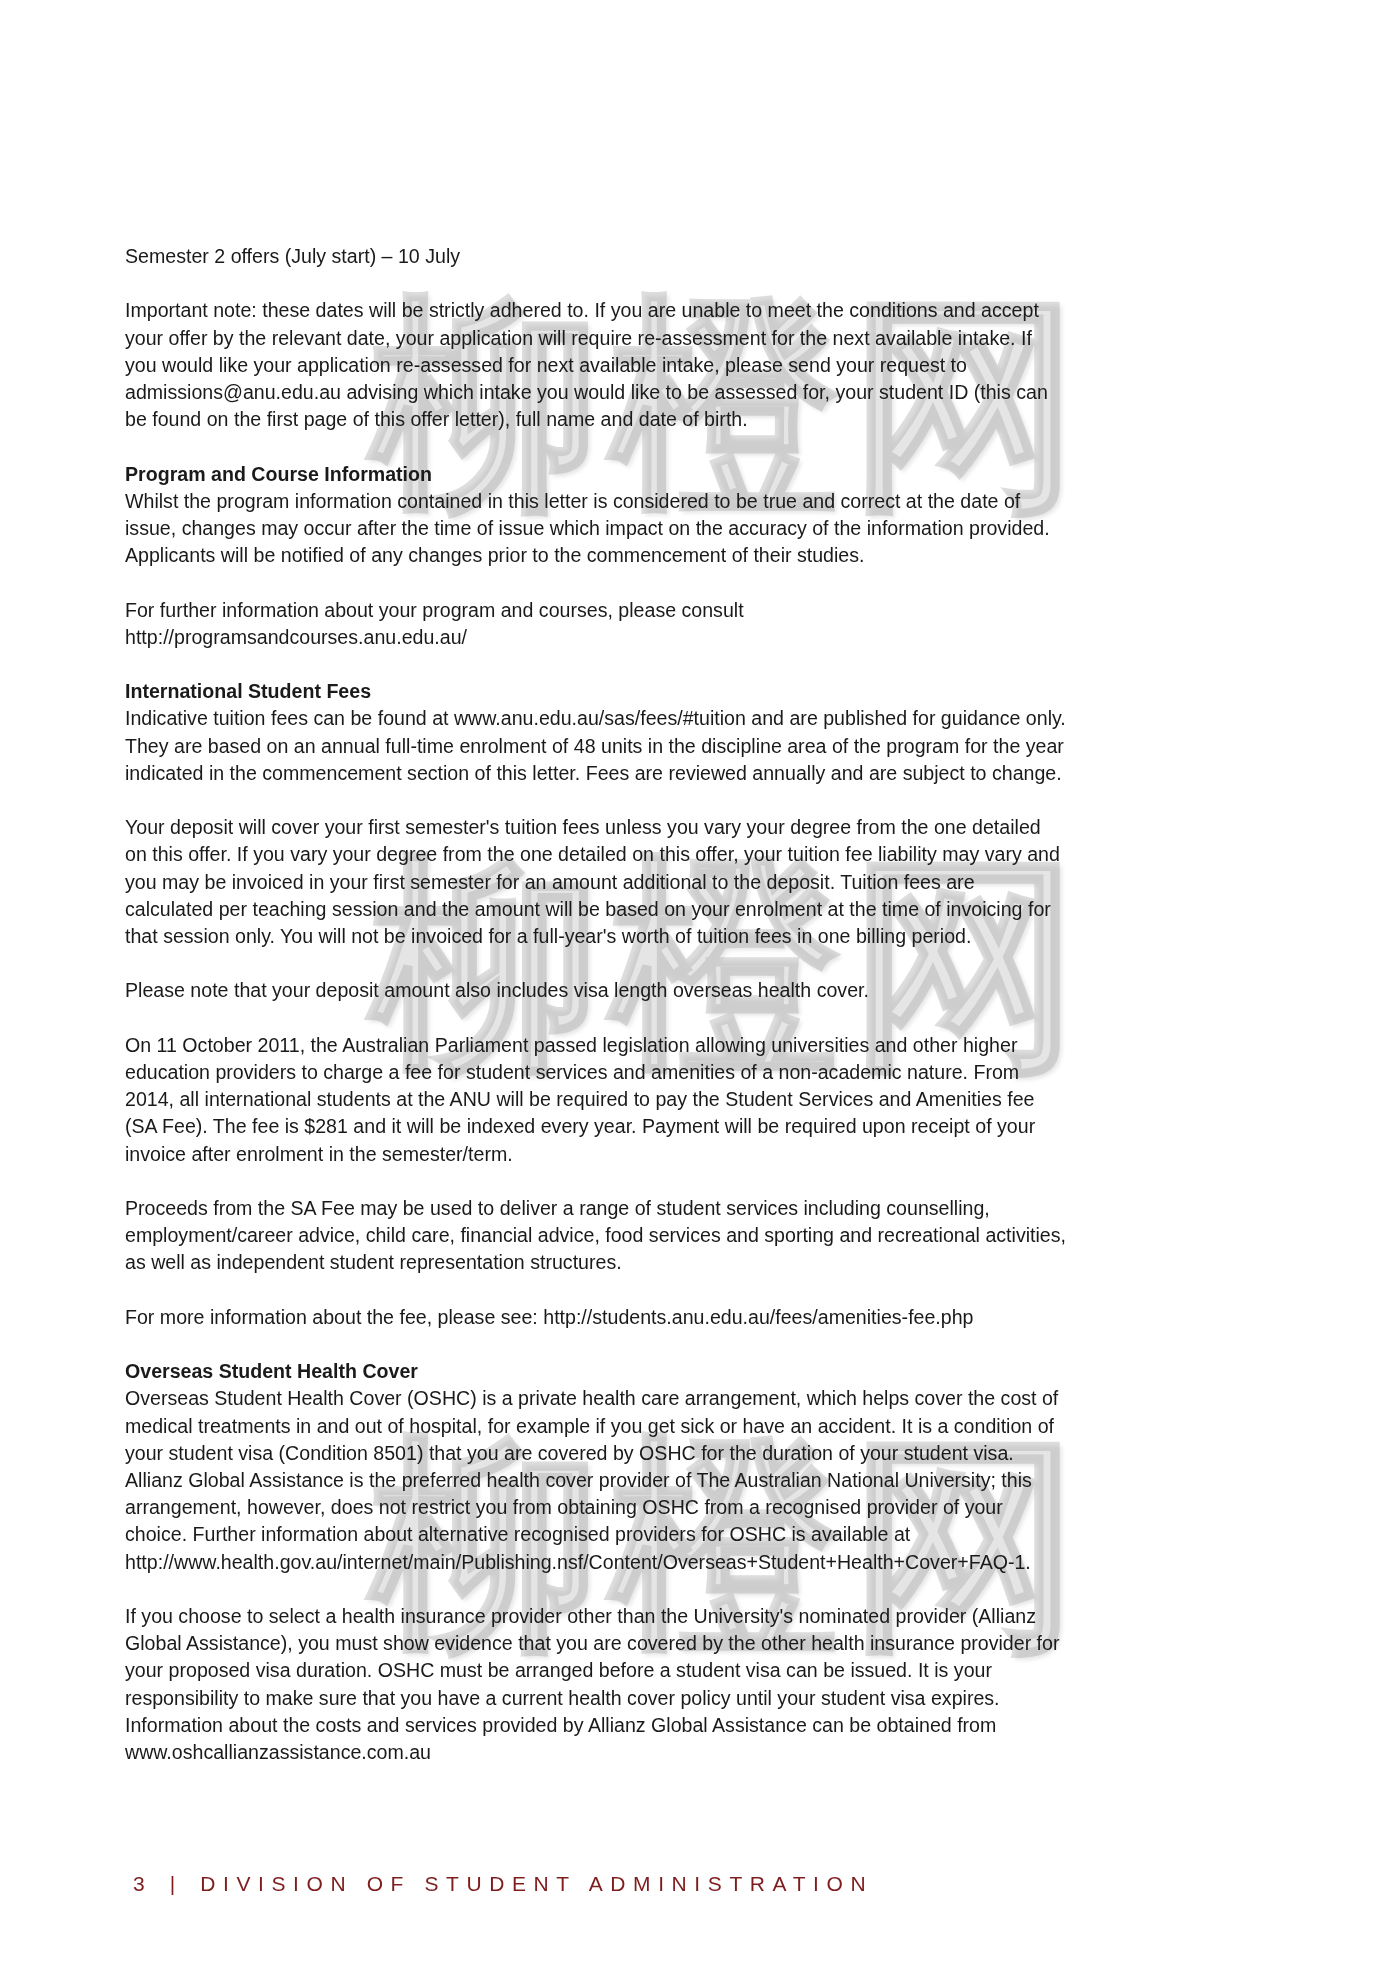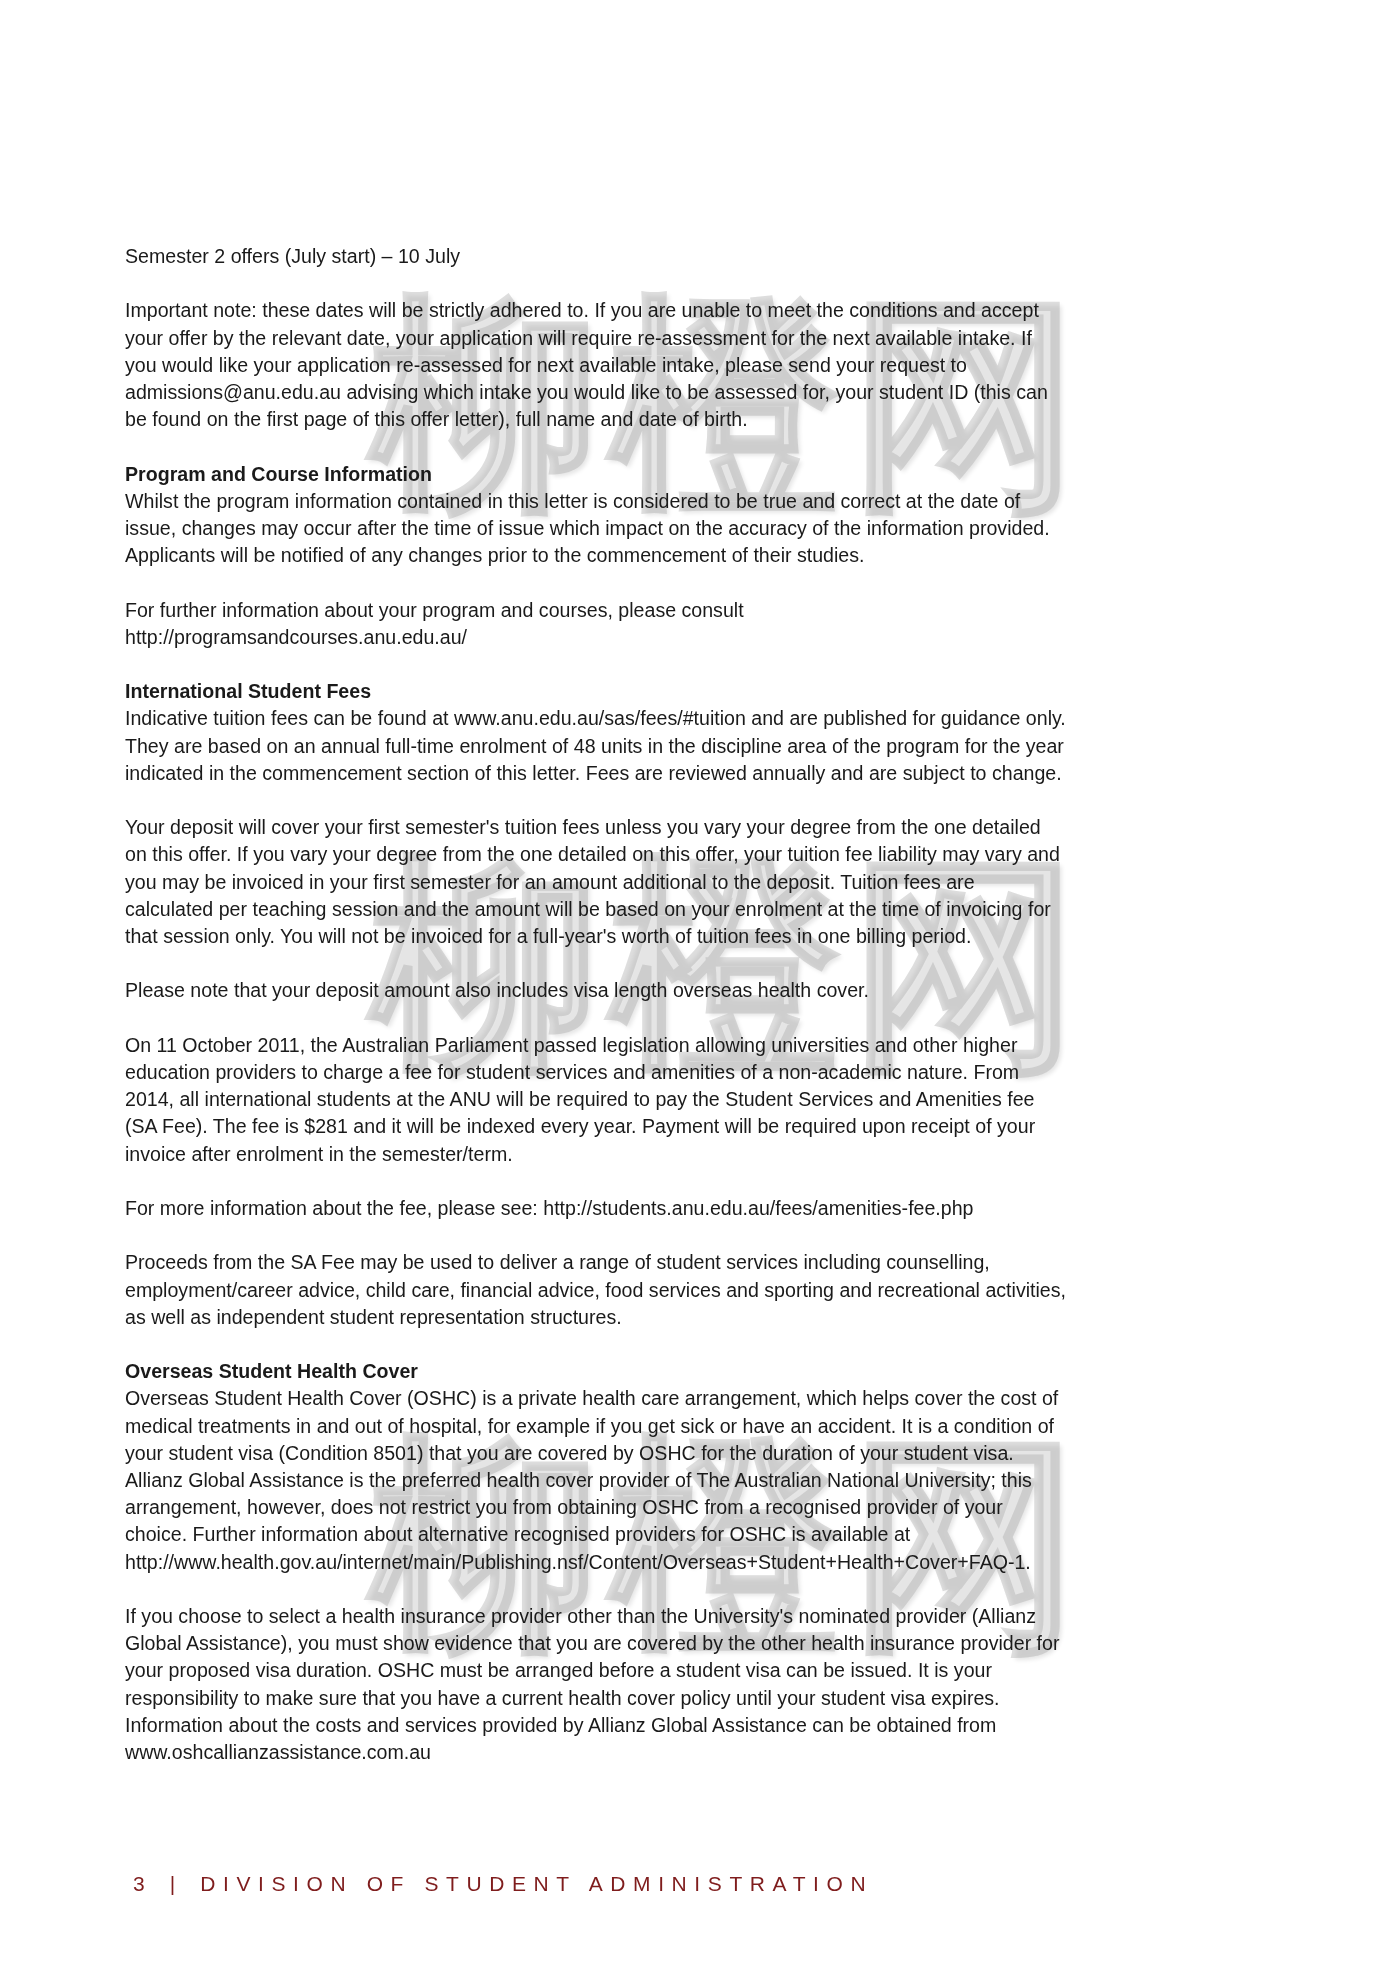--- a/index.html
+++ b/index.html
@@ -114,24 +114,24 @@
 that session only. You will not be invoiced for a full-year's worth of tuition fees in one billing period.</p>
       <p>Please note that your deposit amount also includes visa length overseas health cover.</p>
     </div>
 
     <div class="section">
       <p>On 11 October 2011, the Australian Parliament passed legislation allowing universities and other higher
 education providers to charge a fee for student services and amenities of a non-academic nature. From
 2014, all international students at the ANU will be required to pay the Student Services and Amenities fee
 (SA Fee).  The fee is $281 and it will be indexed every year.  Payment will be required upon receipt of your
 invoice after enrolment in the semester/term.</p>
-      <p>For more information about the fee, please see: http://students.anu.edu.au/fees/amenities-fee.php</p>
       <p>Proceeds from the SA Fee may be used to deliver a range of student services including counselling,
 employment/career advice, child care, financial advice, food services and sporting and recreational activities,
 as well as independent student representation structures.</p>
+      <p>For more information about the fee, please see: http://students.anu.edu.au/fees/amenities-fee.php</p>
     </div>
 
     <div class="section">
       <span class="section-heading">Overseas Student Health Cover</span>
       <p>Overseas Student Health Cover (OSHC) is a private health care arrangement, which helps cover the cost of
 medical treatments in and out of hospital, for example if you get sick or have an accident. It is a condition of
 your student visa (Condition 8501) that you are covered by OSHC for the duration of your student visa.
 Allianz Global Assistance is the preferred health cover provider of The Australian National University; this
 arrangement, however, does not restrict you from obtaining OSHC from a recognised provider of your
 choice. Further information about alternative recognised providers for OSHC is available at

